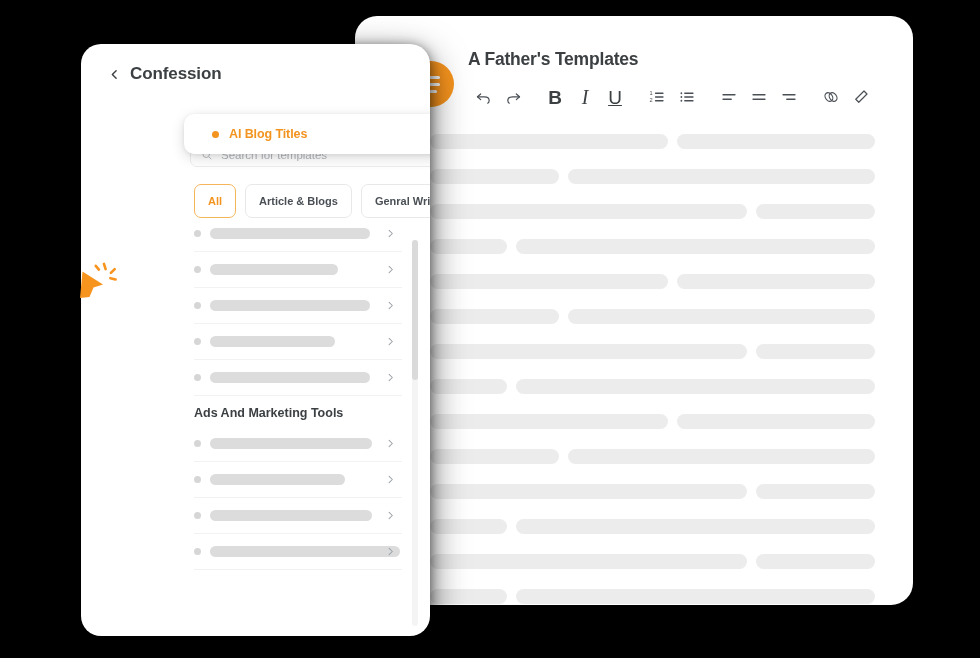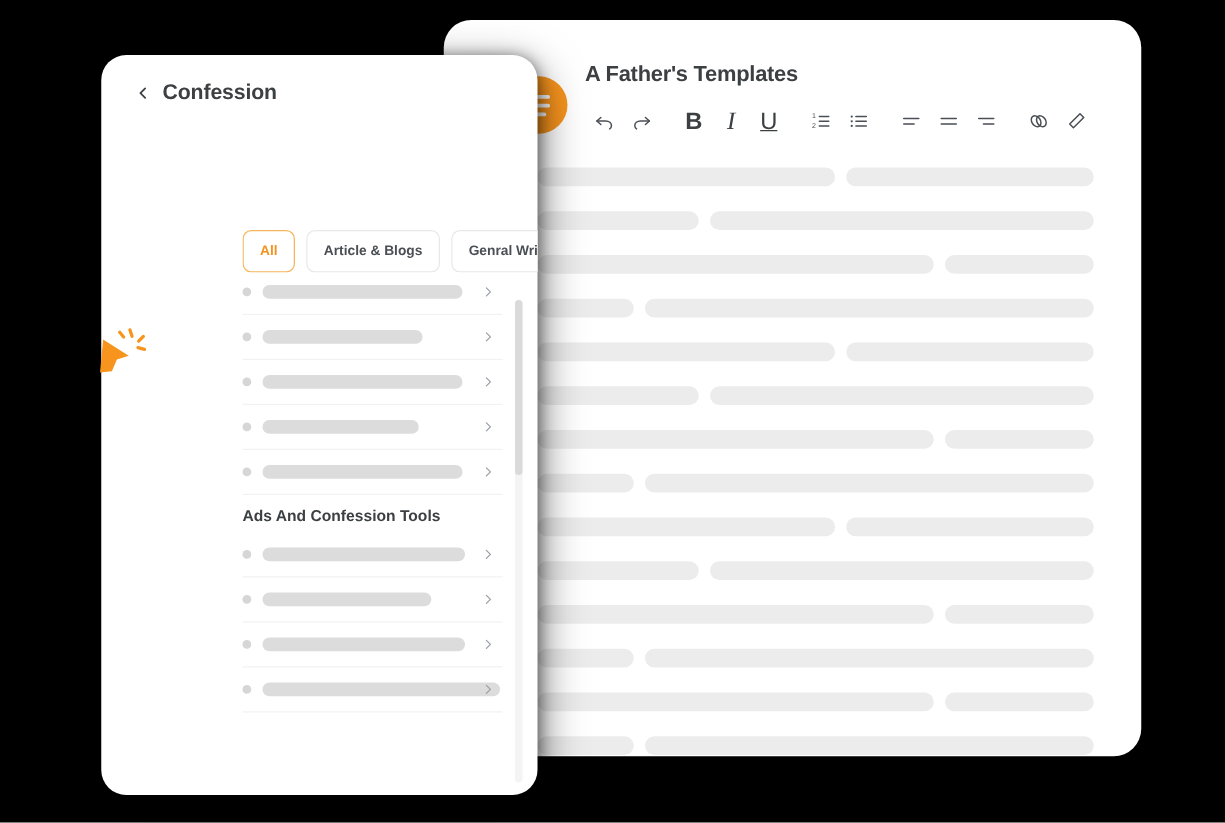--- a/index.html
+++ b/index.html
@@ -502,20 +502,29 @@
 
     <div class="tpl-head">
       <span class="back-chevron">
         <svg width="13" height="13" viewBox="0 0 24 24" fill="none" stroke="currentColor" stroke-width="2.6" stroke-linecap="round" stroke-linejoin="round">
           <path d="M15 5 L8 12 L15 19"></path>
         </svg>
       </span>
       <span class="tpl-title">Confession</span>
     </div>
 
+    <div class="search-wrap">
+      <span class="search-icon">
+        <svg width="12" height="12" viewBox="0 0 24 24" fill="none" stroke="currentColor" stroke-width="2" stroke-linecap="round">
+          <circle cx="10.5" cy="10.5" r="6.5"></circle>
+          <path d="M15.6 15.6 L20 20"></path>
+        </svg>
+      </span>
+      <input class="search-input" type="text" placeholder="Search for templates" style="">
+    </div>
 
     <div class="chips">
       <div class="chip active">All</div>
       <div class="chip">Article &amp; Blogs</div>
       <div class="chip">Genral Writing</div>
 
     </div>
 
     <div class="tpl-scroll">
 
@@ -560,21 +569,21 @@
             <span class="dot"></span>
             <span class="bar" style="width:160px"></span>
             <span class="chev">
               <svg width="11" height="11" viewBox="0 0 24 24" fill="none" stroke="currentColor" stroke-width="2.2" stroke-linecap="round" stroke-linejoin="round">
                 <path d="M9 5 L16 12 L9 19"></path>
               </svg>
             </span>
           </div>
         </div>
 
-      <div class="sec-title">Ads And Confession Tools</div>
+      <div class="sec-title">Ads And Marketing Tools</div>
       <div id="sec1-rows">
           <div class="row">
             <span class="dot"></span>
             <span class="bar" style="width:162px"></span>
             <span class="chev">
               <svg width="11" height="11" viewBox="0 0 24 24" fill="none" stroke="currentColor" stroke-width="2.2" stroke-linecap="round" stroke-linejoin="round">
                 <path d="M9 5 L16 12 L9 19"></path>
               </svg>
             </span>
           </div>
@@ -605,20 +614,25 @@
               </svg>
             </span>
           </div>
         </div>
 
       <div class="tpl-scrollbar-track">
         <div class="tpl-scrollbar-thumb"></div>
       </div>
     </div>
 
+    <div class="row-active">
+      <span class="dot"></span>
+      <span class="label">AI Blog Titles</span>
+
+    </div>
   </div>
 
   <svg class="click-cursor" viewBox="0 0 46 46">
     <g fill="#F7941E">
       <path d="M4 39 L6.5 12.5 L27 25.5 L17.5 28.5 L13.5 38 Z"></path>
       <rect x="27.5" y="3.5" width="2.6" height="8" rx="1.3" transform="rotate(-18 28.8 7.5)"></rect>
       <rect x="35.5" y="8" width="2.6" height="8" rx="1.3" transform="rotate(45 36.8 12)"></rect>
       <rect x="33" y="18.5" width="8" height="2.6" rx="1.3" transform="rotate(14 37 19.8)"></rect>
       <rect x="20" y="5" width="2.6" height="7.5" rx="1.3" transform="rotate(-40 21.3 8.7)"></rect>
     </g>

